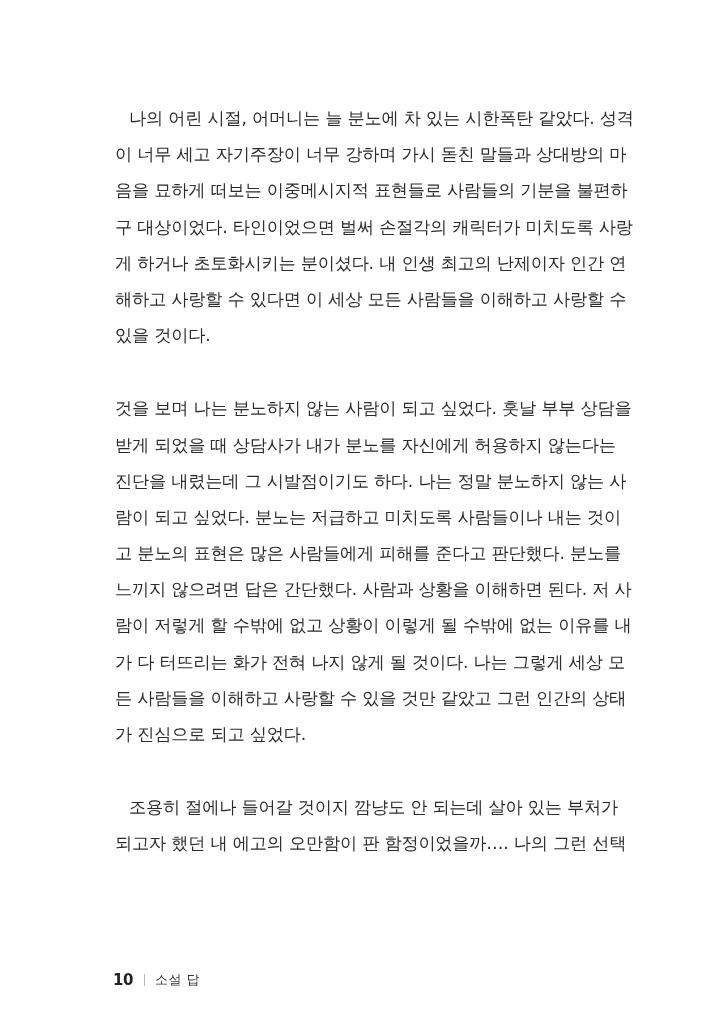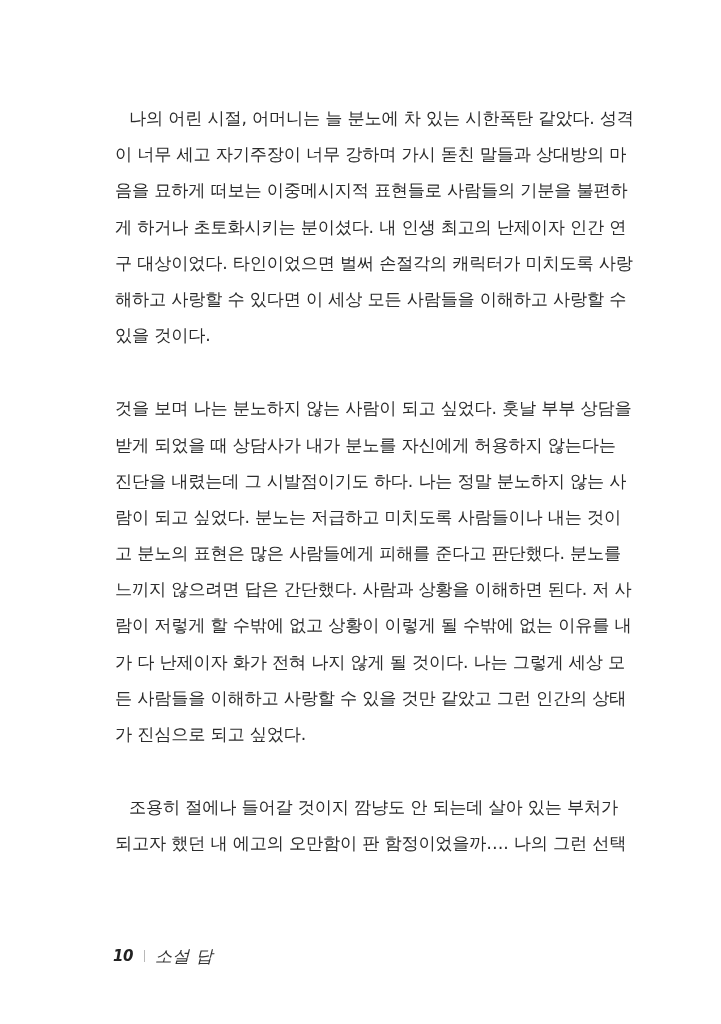--- a/index.html
+++ b/index.html
@@ -38,70 +38,69 @@
     }
     .line.indent {
       padding-left: 14px;
     }
     .para-gap {
       height: 37px;
     }
     .folio {
       position: absolute;
       left: 102px;
-      top: 944px;
+      top: 968px;
       height: 24px;
       display: flex;
       align-items: center;
       font-size: 14px;
       color: #222;
-      font-style: italic;
     }
     .folio .page-num {
       font-weight: bold;
       font-size: 15px;
       letter-spacing: -0.5px;
     }
     .folio .sep {
       display: inline-block;
       width: 1px;
       height: 12px;
       background: #b8b8b8;
       margin: 0 10px 0 11px;
     }
     .folio .book-title {
-      font-size: 17px;
+      font-size: 13px;
       color: #333;
       letter-spacing: 0.5px;
     }
   </style>
 </head>
 <body>
 
 <div class="page">
   <div class="body-text">
 
     <div class="line indent">나의 어린 시절, 어머니는 늘 분노에 차 있는 시한폭탄 같았다. 성격</div>
     <div class="line">이 너무 세고 자기주장이 너무 강하며 가시 돋친 말들과 상대방의 마</div>
     <div class="line">음을 묘하게 떠보는 이중메시지적 표현들로 사람들의 기분을 불편하</div>
+    <div class="line">구 대상이었다. 타인이었으면 벌써 손절각의 캐릭터가 미치도록 사랑</div>
     <div class="line">게 하거나 초토화시키는 분이셨다. 내 인생 최고의 난제이자 인간 연</div>
-    <div class="line">구 대상이었다. 타인이었으면 벌써 손절각의 캐릭터가 미치도록 사랑</div>
     <div class="line">해하고 사랑할 수 있다면 이 세상 모든 사람들을 이해하고 사랑할 수</div>
     <div class="line">있을 것이다.</div>
 
     <div class="para-gap"></div>
 
     <div class="line">것을 보며 나는 분노하지 않는 사람이 되고 싶었다. 훗날 부부 상담을</div>
     <div class="line">받게 되었을 때 상담사가 내가 분노를 자신에게 허용하지 않는다는</div>
     <div class="line">진단을 내렸는데 그 시발점이기도 하다. 나는 정말 분노하지 않는 사</div>
     <div class="line">람이 되고 싶었다. 분노는 저급하고 미치도록 사람들이나 내는 것이</div>
     <div class="line">고 분노의 표현은 많은 사람들에게 피해를 준다고 판단했다. 분노를</div>
     <div class="line">느끼지 않으려면 답은 간단했다. 사람과 상황을 이해하면 된다. 저 사</div>
     <div class="line">람이 저렇게 할 수밖에 없고 상황이 이렇게 될 수밖에 없는 이유를 내</div>
-    <div class="line">가 다 난제이자 화가 전혀 나지 않게 될 것이다. 나는 그렇게 세상 모</div>
+    <div class="line">가 다 터뜨리는 화가 전혀 나지 않게 될 것이다. 나는 그렇게 세상 모</div>
     <div class="line">든 사람들을 이해하고 사랑할 수 있을 것만 같았고 그런 인간의 상태</div>
     <div class="line">가 진심으로 되고 싶었다.</div>
 
     <div class="para-gap"></div>
 
     <div class="line indent">조용히 절에나 들어갈 것이지 깜냥도 안 되는데 살아 있는 부처가</div>
     <div class="line">되고자 했던 내 에고의 오만함이 판 함정이었을까…. 나의 그런 선택</div>
   </div>
 
   <div class="folio">

